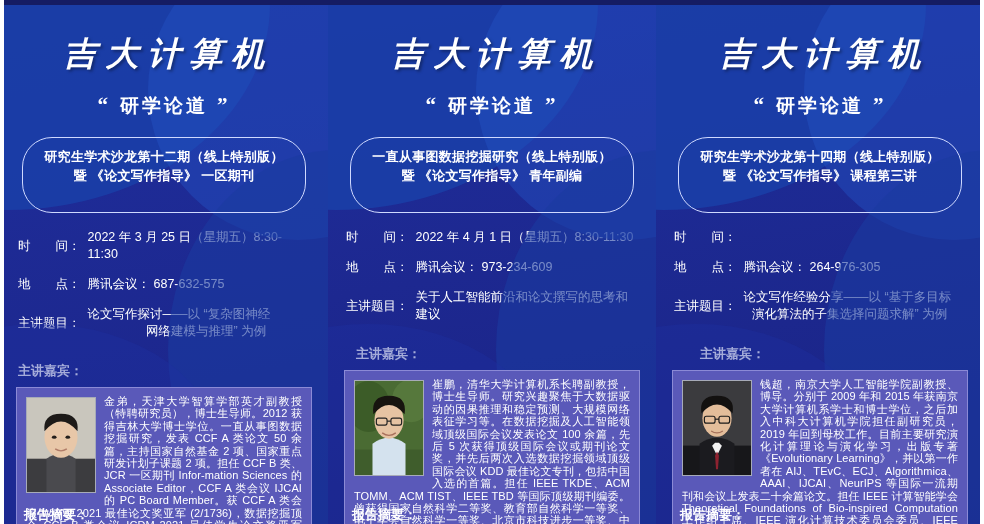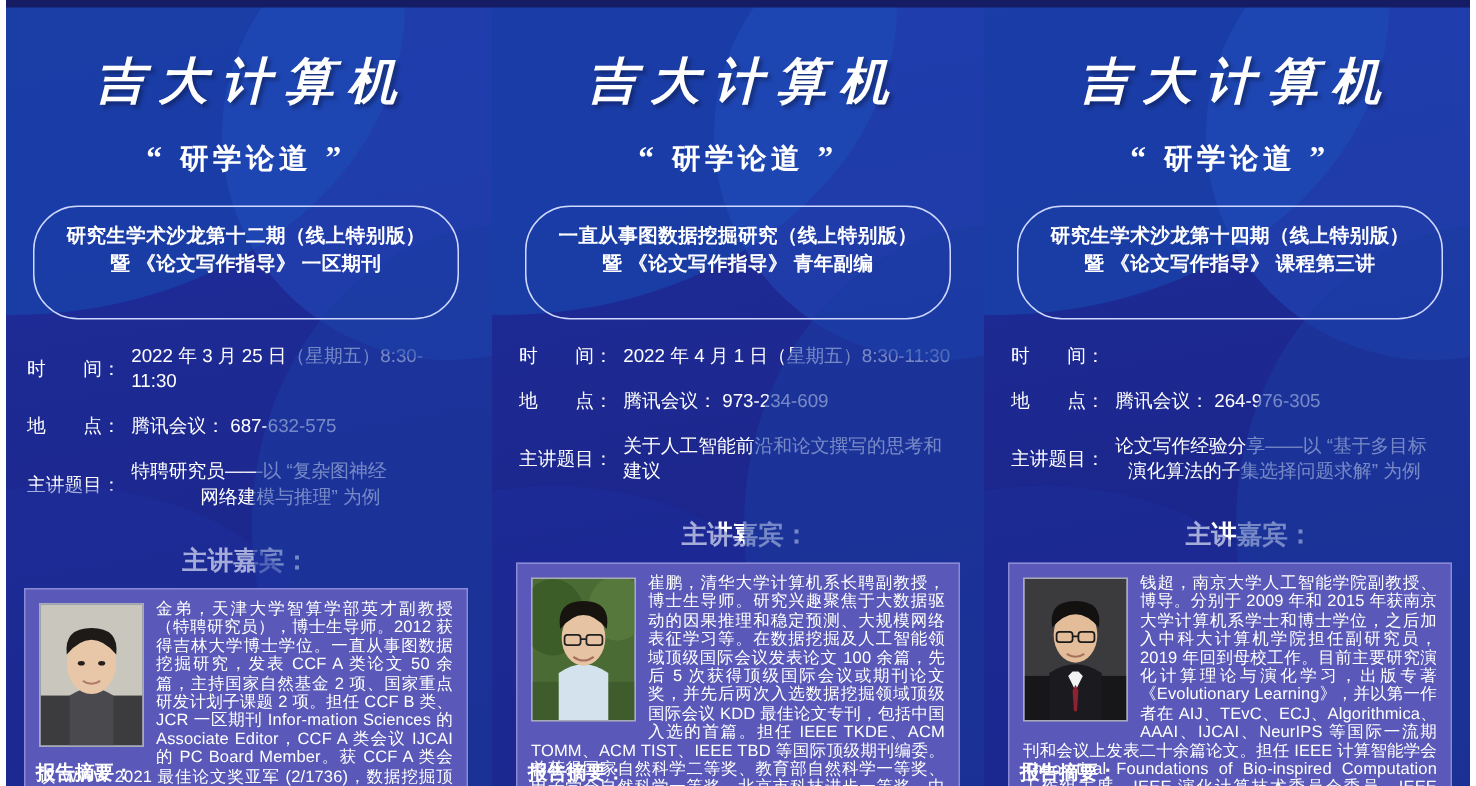--- a/index.html
+++ b/index.html
@@ -133,27 +133,26 @@
     font-weight: normal;
     line-height: 17px;
     margin-bottom: 13px;
     color: #ffffff;
   }
   .row .lbl { flex: 0 0 auto; white-space: nowrap; }
   .row .val { margin-left: 7px; }
   .row .val .ln2 { display: block; text-align: right; padding-right: 4px;}
 
   .guest {
-    font-size: 17px;
+    font-size: 13px;
     font-weight: bold;
     padding: 0 18px;
     margin-top: 22px;
     margin-bottom: 7px;
     color: #ffffff;
-    text-align: center;
   }
   .guest.indent { padding-left: 28px; }
   .guest.indent3 { padding-left: 44px; }
 
   
   .biocard {
     position: relative;
     z-index: 3;
     margin: 0 16px;
     background: #5a59b9;
@@ -220,21 +219,21 @@
         <span class="lbl">时　　间：</span>
         <span class="val">2022 年 3 月 25 日（星期五）8:30-11:30</span>
       </div>
       <div class="row">
         <span class="lbl">地　　点：</span>
         <span class="val">腾讯会议： 687-632-575</span>
       </div>
       <div class="row">
         <span class="lbl">主讲题目：</span>
         <span class="val">
-          <span>特聘研究员——以 “复杂图神经</span>
+          <span>论文写作探讨——以 “复杂图神经</span>
           <span class="ln2">网络建模与推理” 为例</span>
         </span>
       </div>
     </div>
 
     <div class="guest">主讲嘉宾：</div>
 
     <div class="biocard">
       <div class="photo">
         <svg viewBox="0 0 70 96" preserveAspectRatio="none">

